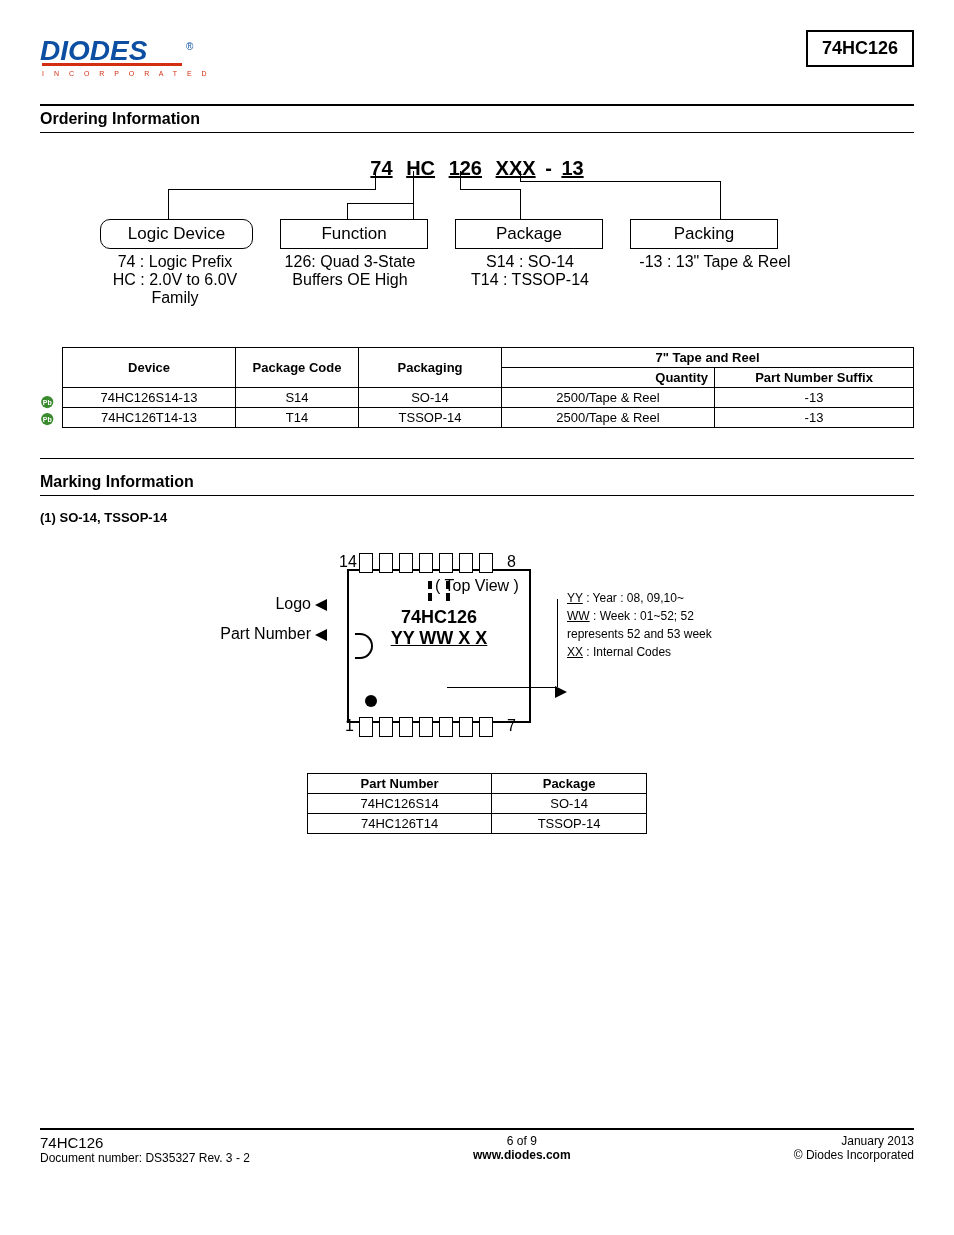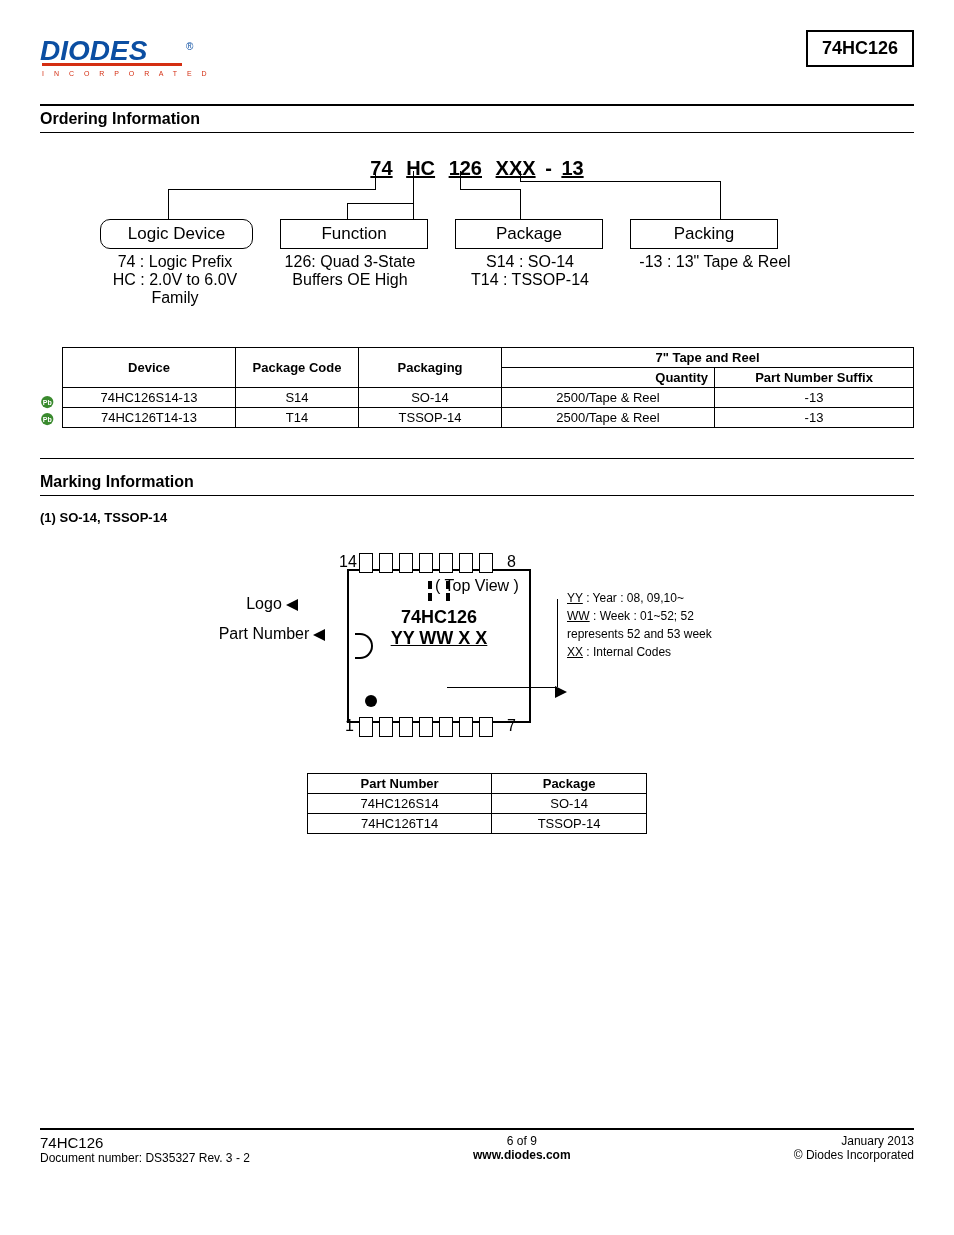--- a/index.html
+++ b/index.html
@@ -93,21 +93,21 @@
     height:150px;
     left:280px;
     top:30px;
     text-align:center;
   }
   .chip .inner-text { font-size:18px; font-weight:bold; line-height:1.15; padding-top:18px; }
   .chip .yy { text-decoration:underline; }
   .pin-row { position:absolute; display:flex; gap:6px; }
   .pin { width:12px; height:18px; border:1px solid #000; background:#fff; }
   .pin-lbl { position:absolute; font-size:16px; }
-  .arrow-label { position:absolute; font-size:16px; text-align:center; }
+  .arrow-label { position:absolute; font-size:16px; text-align:right; }
   .tri-left { display:inline-block; width:0; height:0; border-top:6px solid transparent; border-bottom:6px solid transparent; border-right:12px solid #000; vertical-align:middle; margin-left:4px;}
   .tri-right { display:inline-block; width:0; height:0; border-top:6px solid transparent; border-bottom:6px solid transparent; border-left:12px solid #000; vertical-align:middle;}
   .legend { position:absolute; font-size:12px; left:500px; top:50px; line-height:1.5; }
   .legend .u { text-decoration:underline; }
   .topview { position:absolute; left:50%; transform:translateX(-50%); top:-2px; font-size:16px; font-weight:normal;margin-top:40px; }
   .small-table { border-collapse:collapse; font-size:13px; width:340px; margin:0 auto; }
   .small-table th, .small-table td { border:1px solid #000; padding:2px 8px; text-align:center; }
   .small-table th { font-weight:bold; }
   .footer {
     position: absolute;

